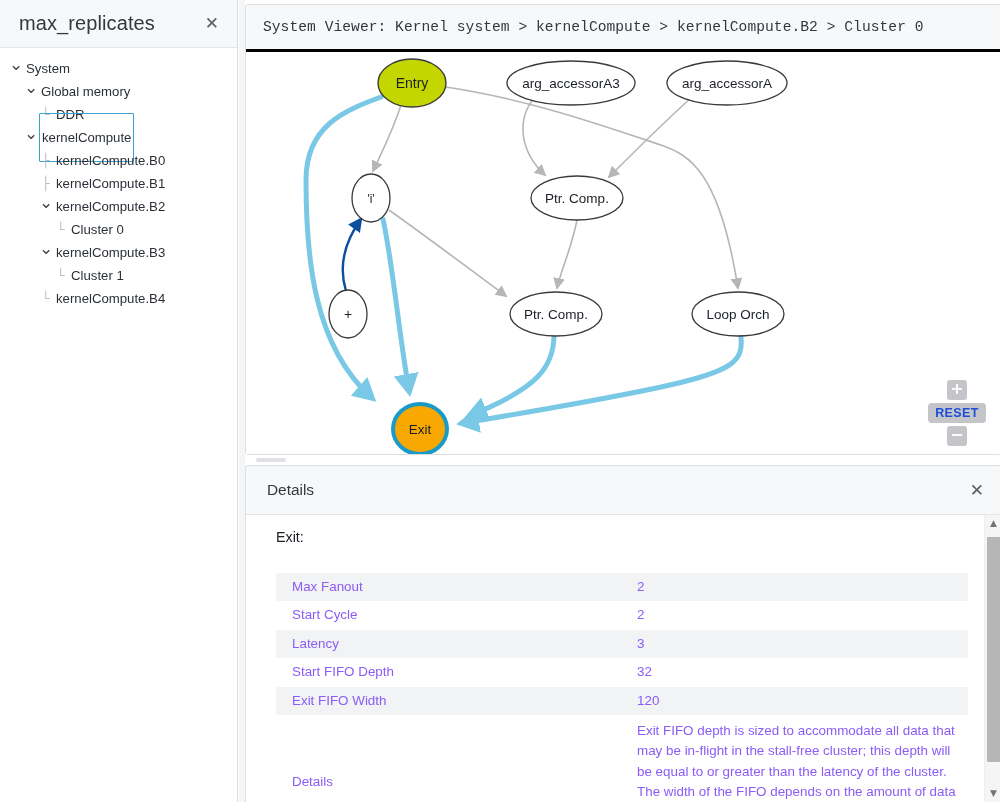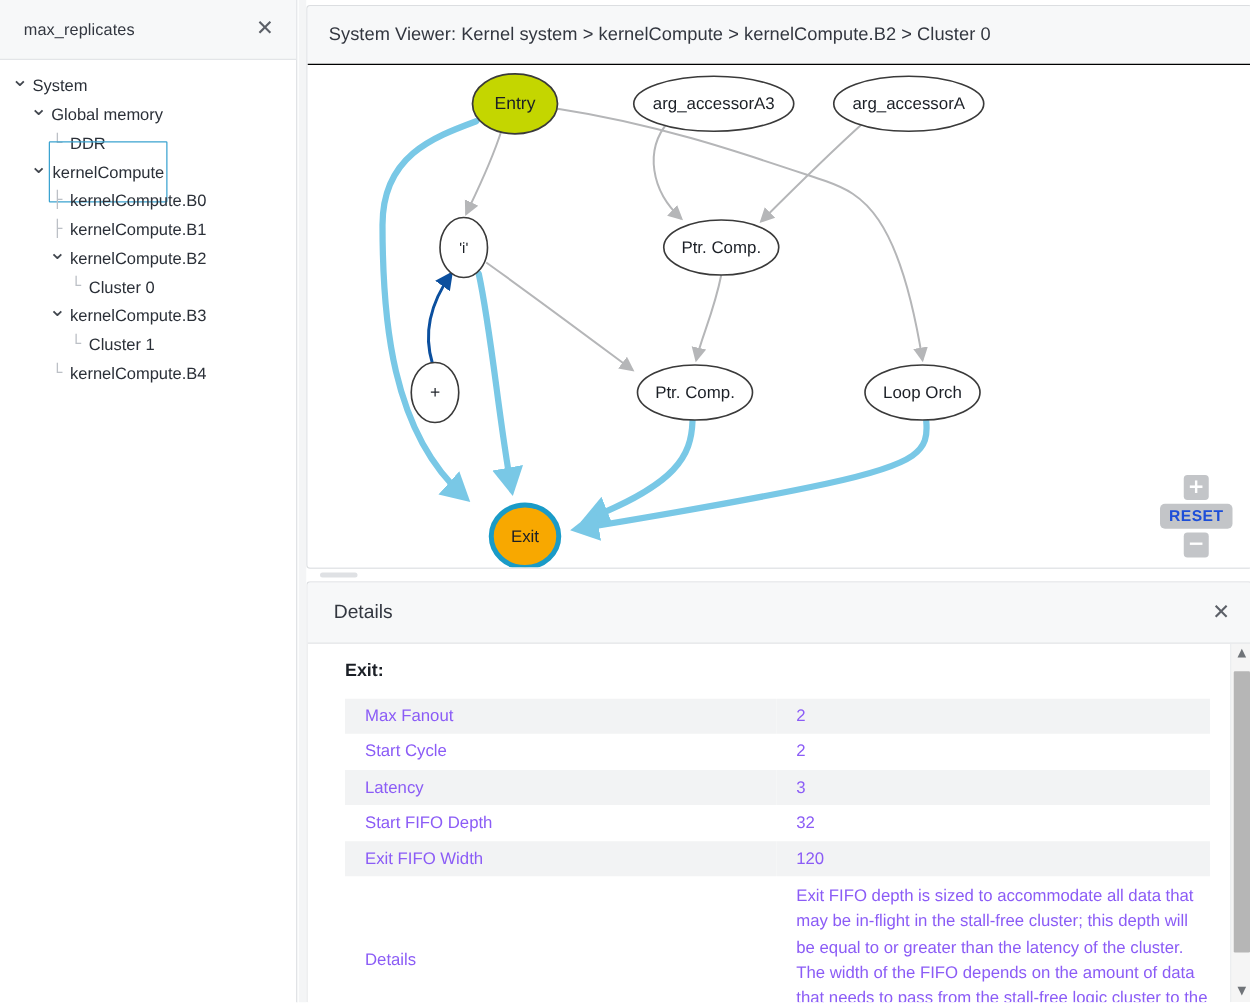--- a/index.html
+++ b/index.html
@@ -31,21 +31,21 @@
   #sidebar-header {
     height: 48px;
     flex: 0 0 48px;
     background: #f7f8f9;
     border-bottom: 1px solid #e3e5e8;
     display: flex;
     align-items: center;
     padding: 0 14px 0 19px;
   }
   #sidebar-title {
-    font-size: 13px;
+    font-size: 20px;
     color: #333740;
     flex: 1;
     letter-spacing: 0.1px;
   }
   .close-x {
     font-size: 17px;
     color: #5c6068;
     cursor: pointer;
     line-height: 1;
     padding: 2px 4px;
@@ -114,27 +114,28 @@
     background: #ffffff;
     display: flex;
     flex-direction: column;
     overflow: hidden;
     margin-right: 1px;
   }
   #breadcrumb-bar {
     height: 47px;
     flex: 0 0 47px;
     background: #f7f8f9;
-    border-bottom: 1px solid #000000;
+    border-bottom: 3px solid #000000;
     display: flex;
     align-items: center;
     padding-left: 17px;
     font-size: 14.6px;
     color: #333740;
     letter-spacing: 0.05px;
+    font-family: Liberation Mono, monospace;
   }
   #graph-canvas {
     position: relative;
     flex: 1;
     background: #ffffff;
     overflow: hidden;
   }
   #graph-canvas svg { display: block; }
 
   
@@ -221,23 +222,23 @@
     overflow: hidden;
     position: relative;
   }
   #details-content {
     flex: 1;
     padding: 14px 16px 0 30px;
     overflow: hidden;
   }
   #details-subject {
     font-size: 14.3px;
-    font-weight: bold;
+    font-weight: normal;
     color: #1b1f26;
-    margin: 0 0 14px 0;
+    margin: 0 0 28px 0;
   }
   table.kv {
     width: 100%;
     border-collapse: collapse;
     font-size: 13.4px;
   }
   table.kv td {
     padding: 4px 0 4px 16px;
     color: #8b5cf6;
     vertical-align: top;

